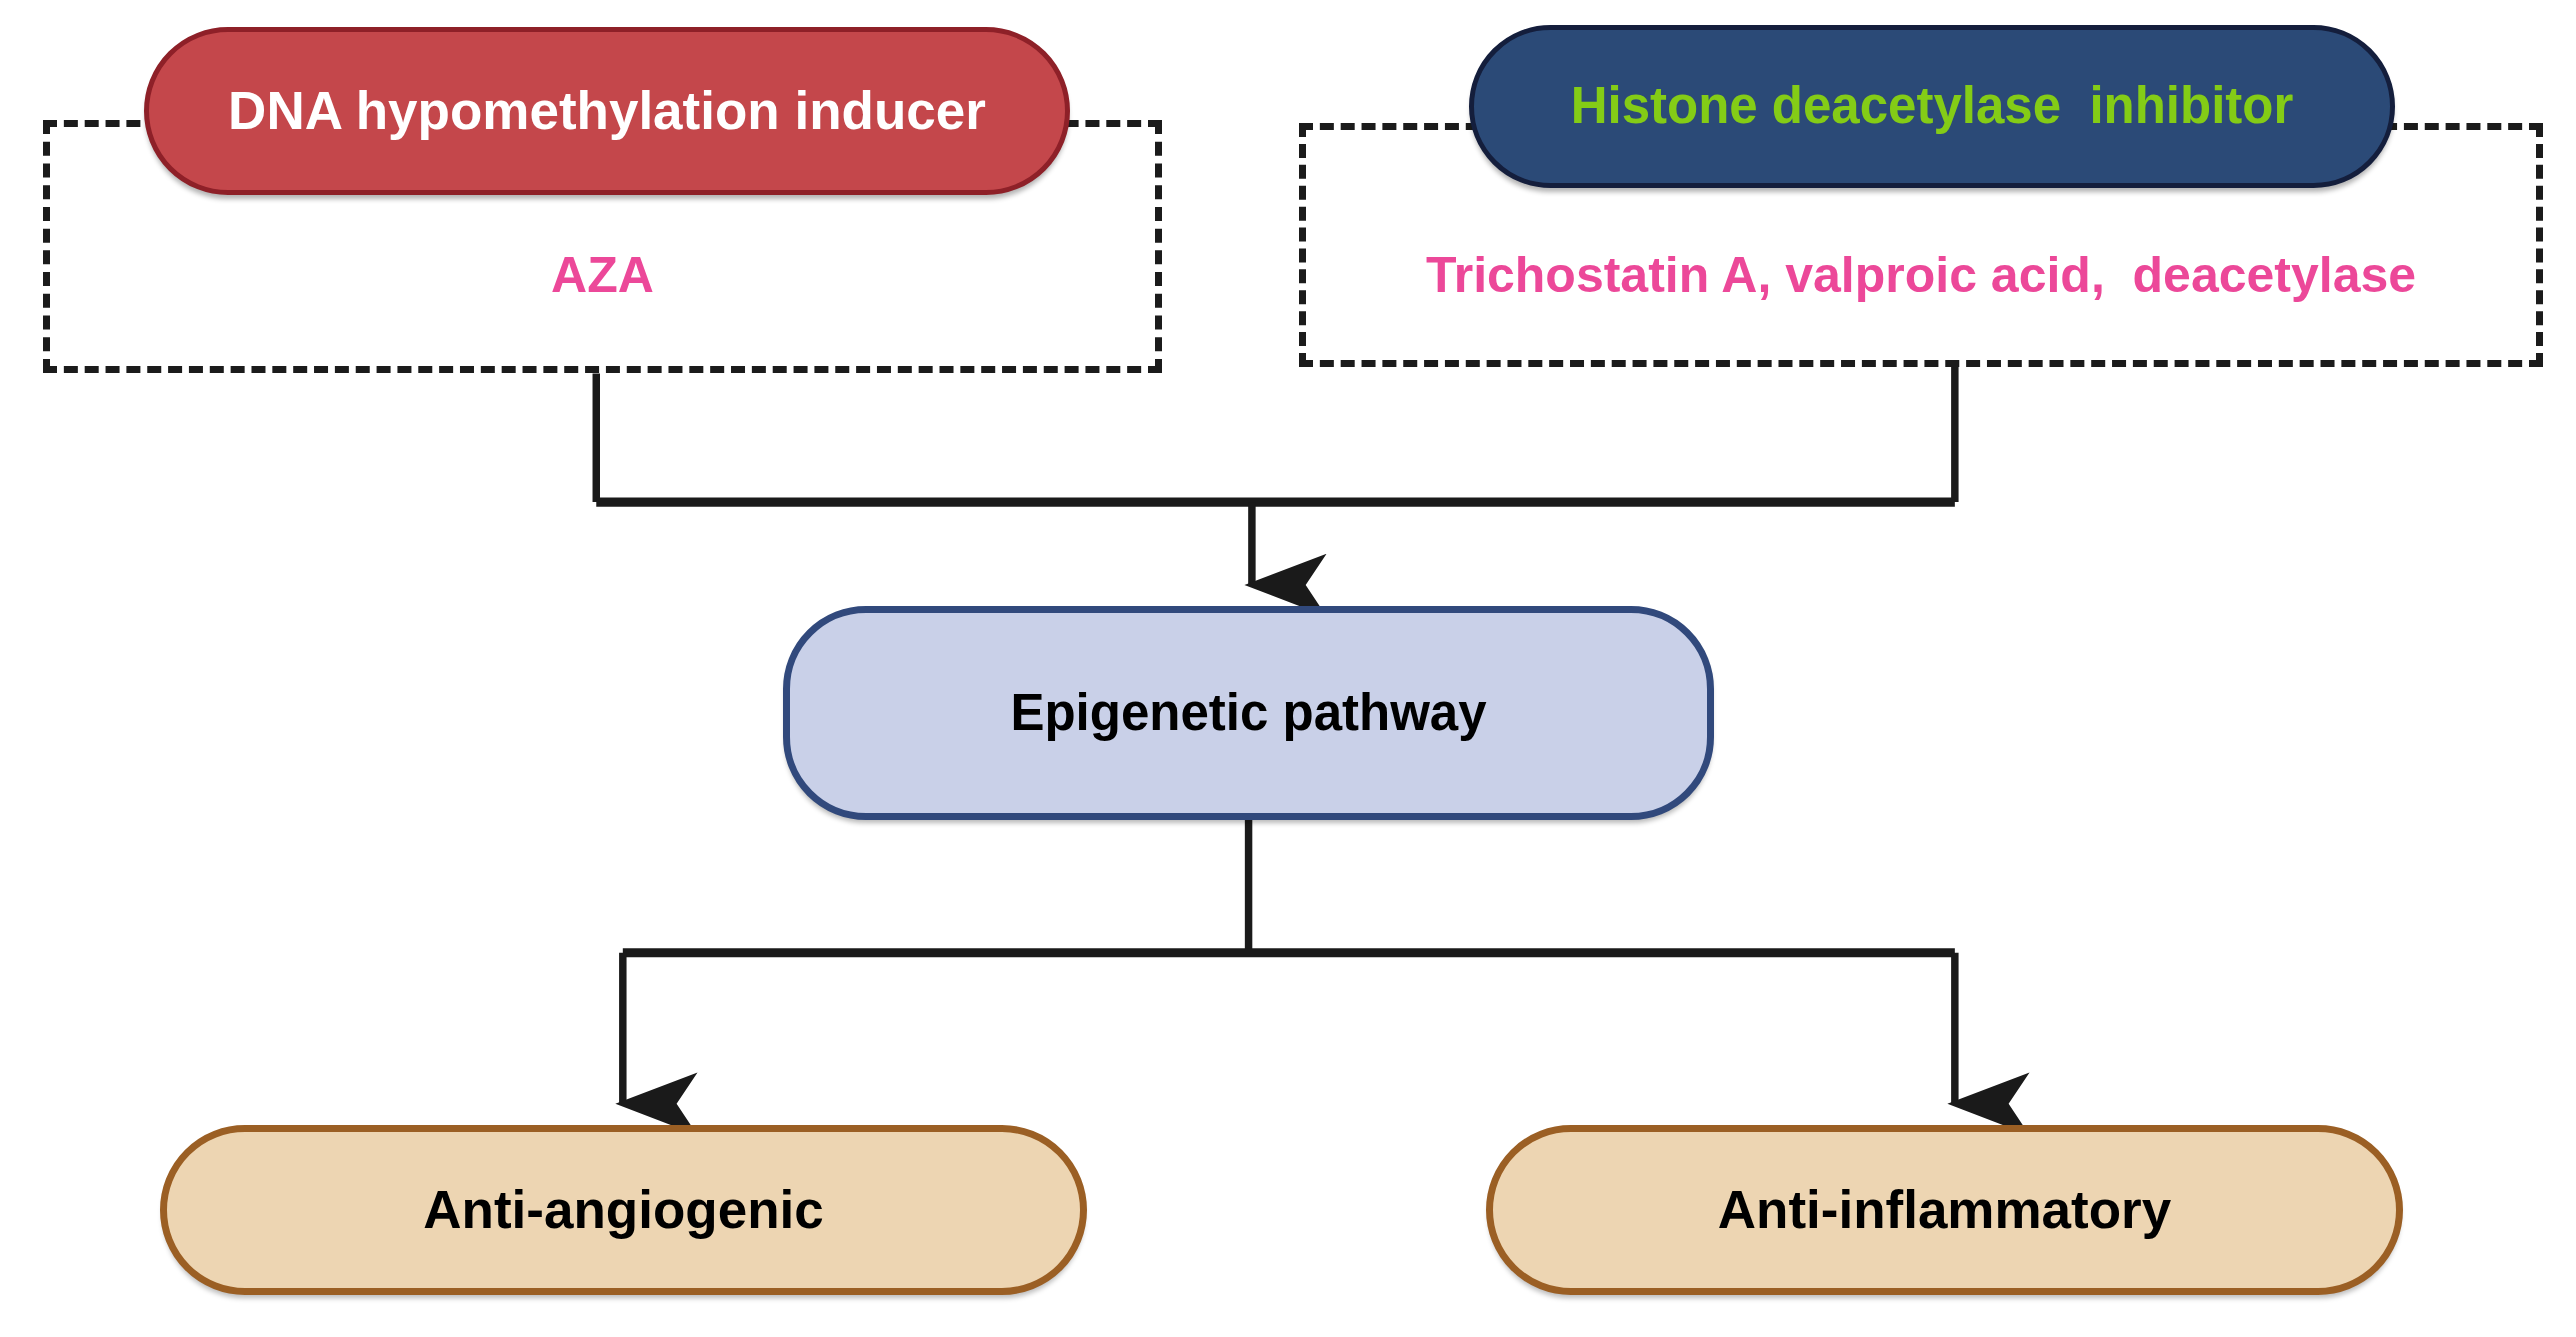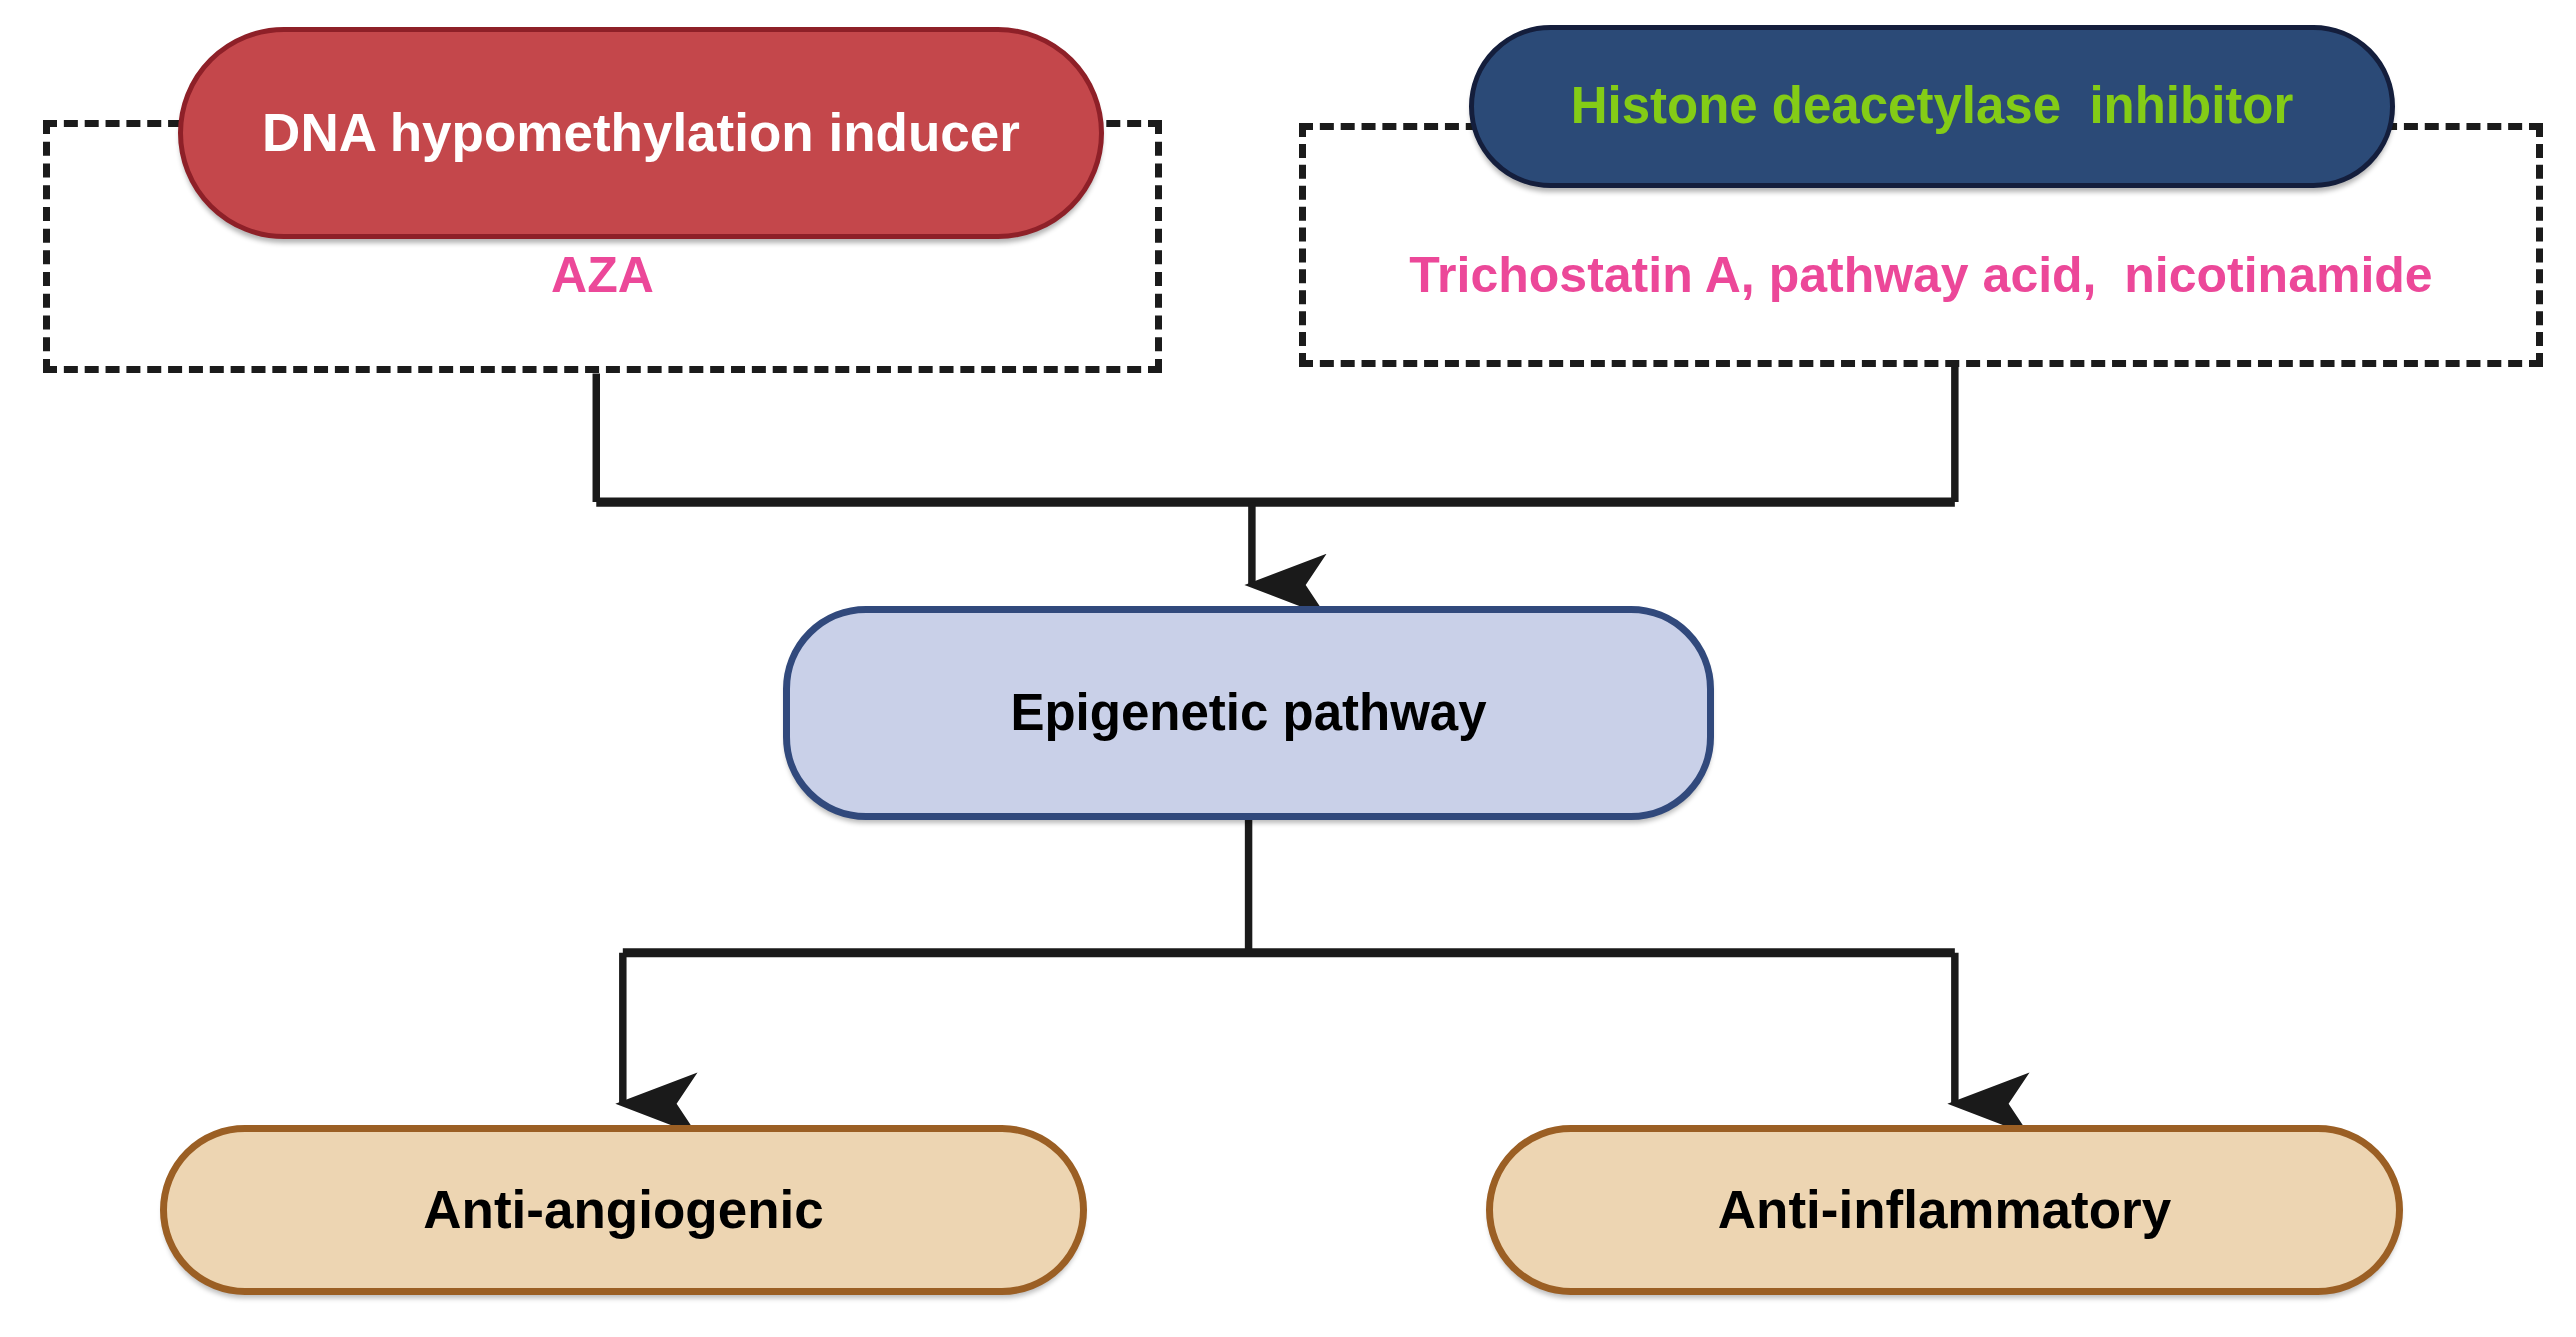--- a/index.html
+++ b/index.html
@@ -36,24 +36,24 @@
   .pill {
     border-radius: 829px;
   }
   .node-label {
     display: block;
     white-space: pre;
   }
 
   
   #node-dna-inducer {
-    left: 178px;
+    left: 144px;
     top: 27px;
     width: 926px;
-    height: 212px;
+    height: 168px;
     background: #C4474B;
     border: 5.8px solid #8E2028;
     box-shadow: 0 5.8px 5px -1.7px rgba(0,0,0,0.30);
   }
   #node-dna-inducer .node-label {
     color: #ffffff;
     font-size: 53px;
     font-weight: bold;
   }
 
@@ -178,21 +178,21 @@
       <path d="M750,1148 L2355,1148" stroke="#1a1a1a" stroke-width="11" fill="none"></path>
       <path d="M750,1148 L750,1330" stroke="#1a1a1a" stroke-width="9" fill="none" marker-end="url(#arrowhead)"></path>
       <path d="M2355,1148 L2355,1330" stroke="#1a1a1a" stroke-width="9" fill="none" marker-end="url(#arrowhead)"></path>
     </g>
   </svg>
 
   <div class="dashed-group" id="group-left"></div>
   <div class="dashed-group" id="group-right"></div>
 
   <div class="group-text" id="text-aza">AZA</div>
-  <div class="group-text" id="text-hdac-drugs">Trichostatin A, pathway acid,  nicotinamide</div>
+  <div class="group-text" id="text-hdac-drugs">Trichostatin A, valproic acid,  deacetylase</div>
 
   <div class="node pill" id="node-dna-inducer">
     <span class="node-label">DNA hypomethylation inducer</span>
   </div>
 
   <div class="node pill" id="node-hdac-inhibitor">
     <span class="node-label">Histone deacetylase  inhibitor</span>
   </div>
 
   <div class="node" id="node-epigenetic">

